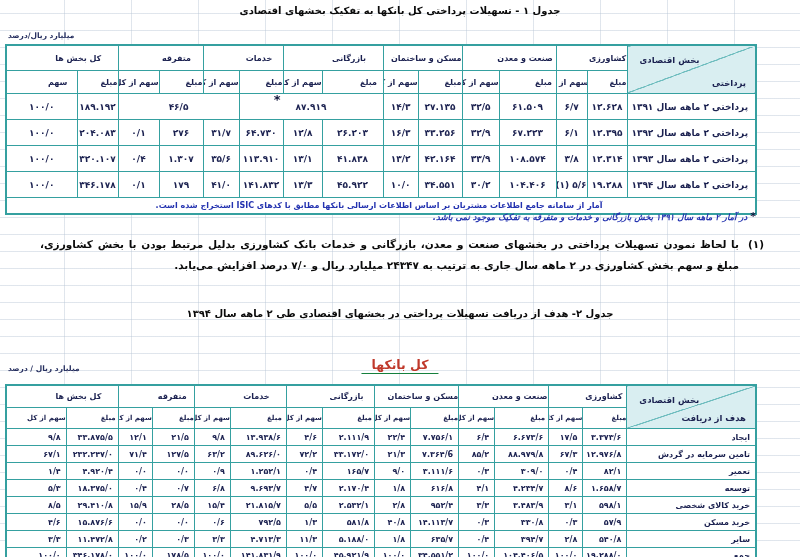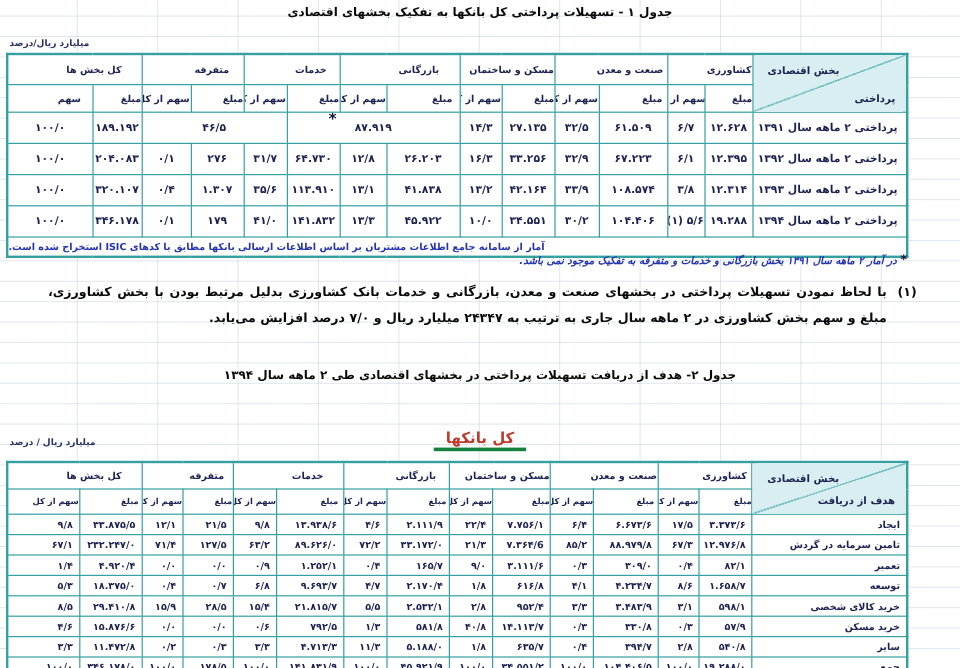--- a/index.html
+++ b/index.html
@@ -13,21 +13,21 @@
   h1.doc-title{position:absolute;z-index:1;left:0;width:100%;margin:0;text-align:center;
         font-size:10px;font-weight:bold;color:#0a0a0a;}
   #t1-title{top:5px;}
   #t2-title{top:308px;}
 
   .unit{position:absolute;z-index:1;font-size:7.5px;font-weight:bold;color:#273060;direction:rtl;}
   .unit1{top:31px;left:8px;}
   .unit2{top:364px;left:8px;}
 
   .banner{position:absolute;z-index:1;top:357px;left:50%;transform:translateX(-50%);
-        font-size:12.5px;font-weight:bold;color:#c0392b;border-bottom:3px solid #15803d;
+        font-size:12.5px;font-weight:bold;color:#c0392b;border-bottom:1px solid #15803d;
         padding:0 10px 1px;direction:rtl;}
 
   table.dtable{position:absolute;z-index:1;left:5px;border-collapse:collapse;table-layout:fixed;
         width:752px;background:#fff;border:2px solid #35a0a0;}
   #table1{top:44px;}
   #table2{top:384px;}
   .dtable th,.dtable td{border:1px solid #35a0a0;padding:0;text-align:center;
         font-weight:bold;color:#1b2150;overflow:hidden;white-space:nowrap;}
   .dtable thead th{font-size:8px;padding-left:32px;}
   #table1 .grp-row th{height:24px;}
@@ -43,21 +43,21 @@
 
   th.corner{position:relative;background:
         linear-gradient(to top left, transparent calc(50% - .6px), #6fbdbf calc(50% - .6px),
                         #6fbdbf calc(50% + .6px), transparent calc(50% + .6px)),#d9eef1;}
   .corner-top{position:absolute;left:12px;top:9px;font-size:8.5px;}
   .corner-bottom{position:absolute;right:9px;bottom:5px;font-size:8.5px;}
 
   td.merged{position:relative;text-align:center !important;padding-right:0 !important;}
   td.merged .star{position:absolute;left:24%;top:0;font-size:13px;line-height:11px;color:#11163d;}
 
-  .note-row td{height:14px;font-size:8px;color:#2433b0;text-align:left;padding:0 4px 1px 0;}
+  .note-row td{height:14px;font-size:8px;color:#2433b0;text-align:center;padding:0 4px 1px 0;}
 
   .star-note{position:absolute;z-index:1;top:210px;right:44px;font-size:8.5px;font-weight:bold;
         color:#2433b0;direction:rtl;font-style:italic;}
   .star-note .star-marker{color:#11163d;font-size:11px;margin-left:3px;}
 
   .note1{position:absolute;z-index:1;top:234px;right:36px;width:724px;display:flex;gap:9px;
         direction:rtl;font-size:10.5px;font-weight:bold;color:#0a0a0a;line-height:21px;}
   .note1-marker{flex:0 0 auto;}
   .note1-text{margin:0;text-align:justify;}
 </style>

